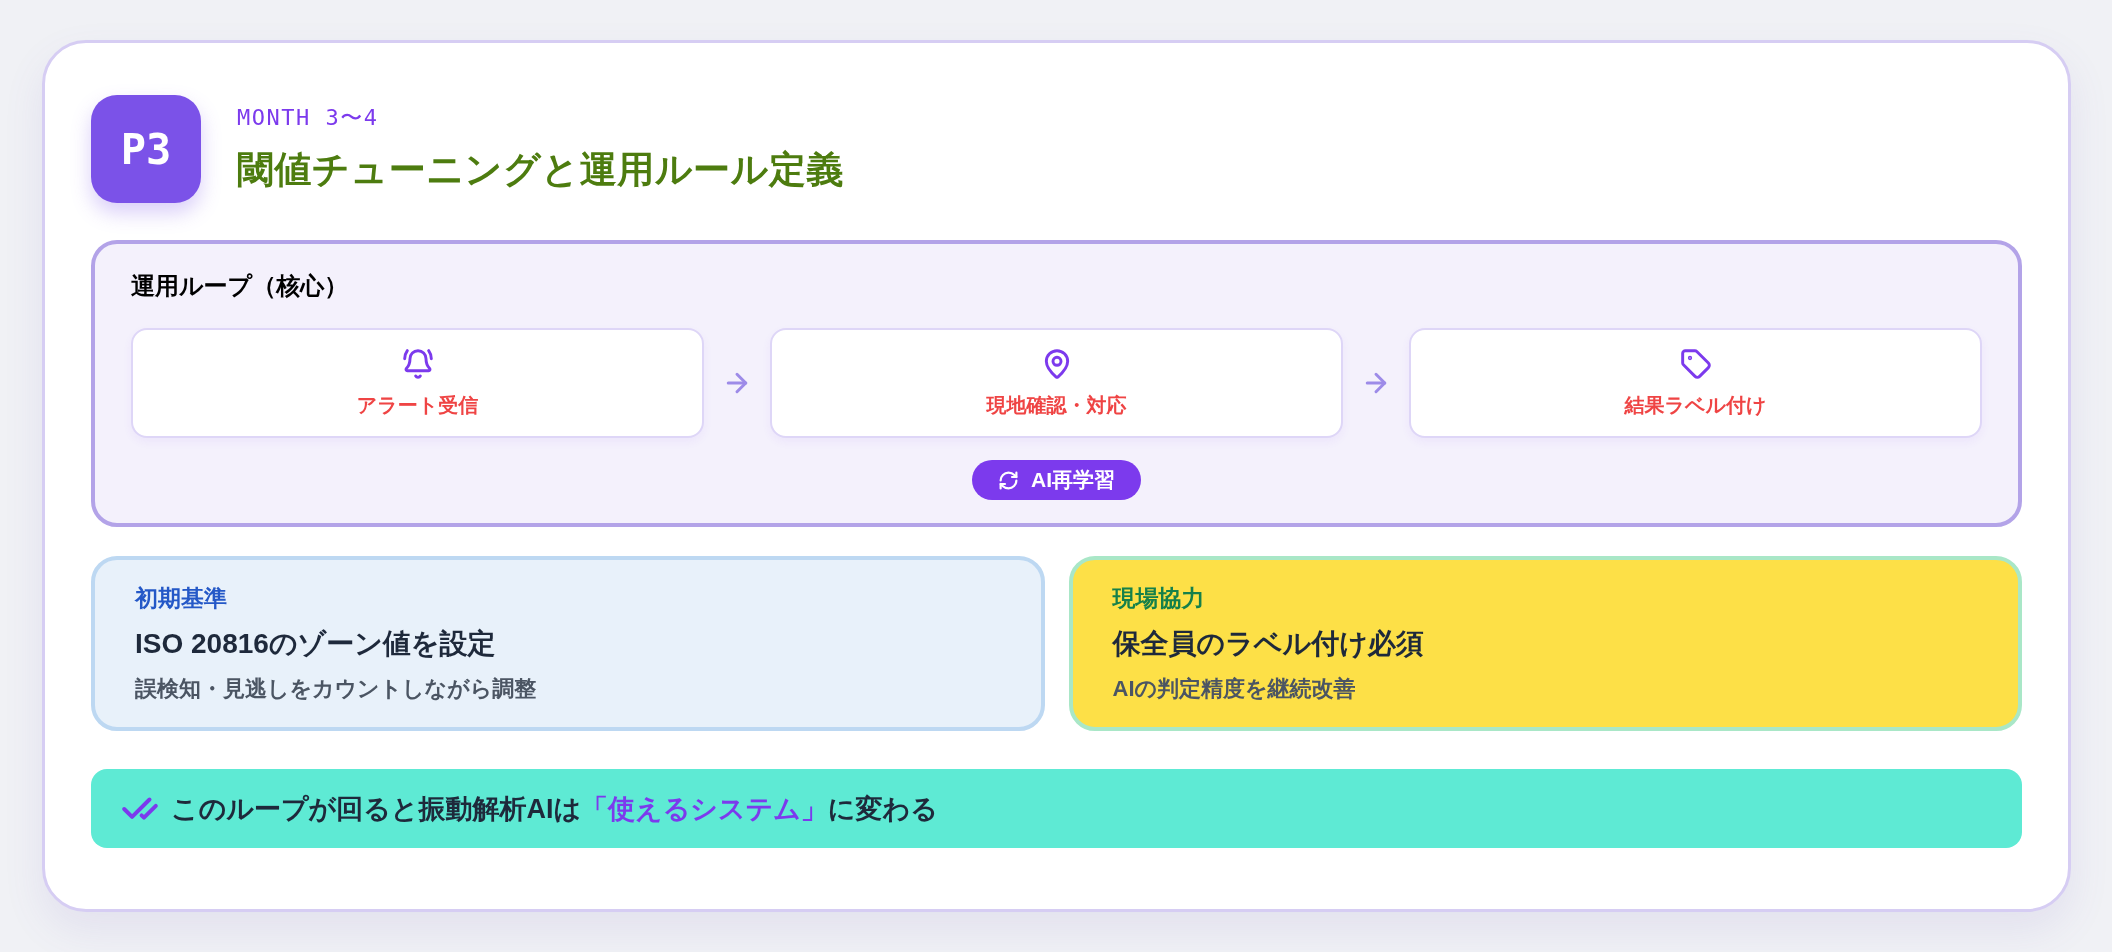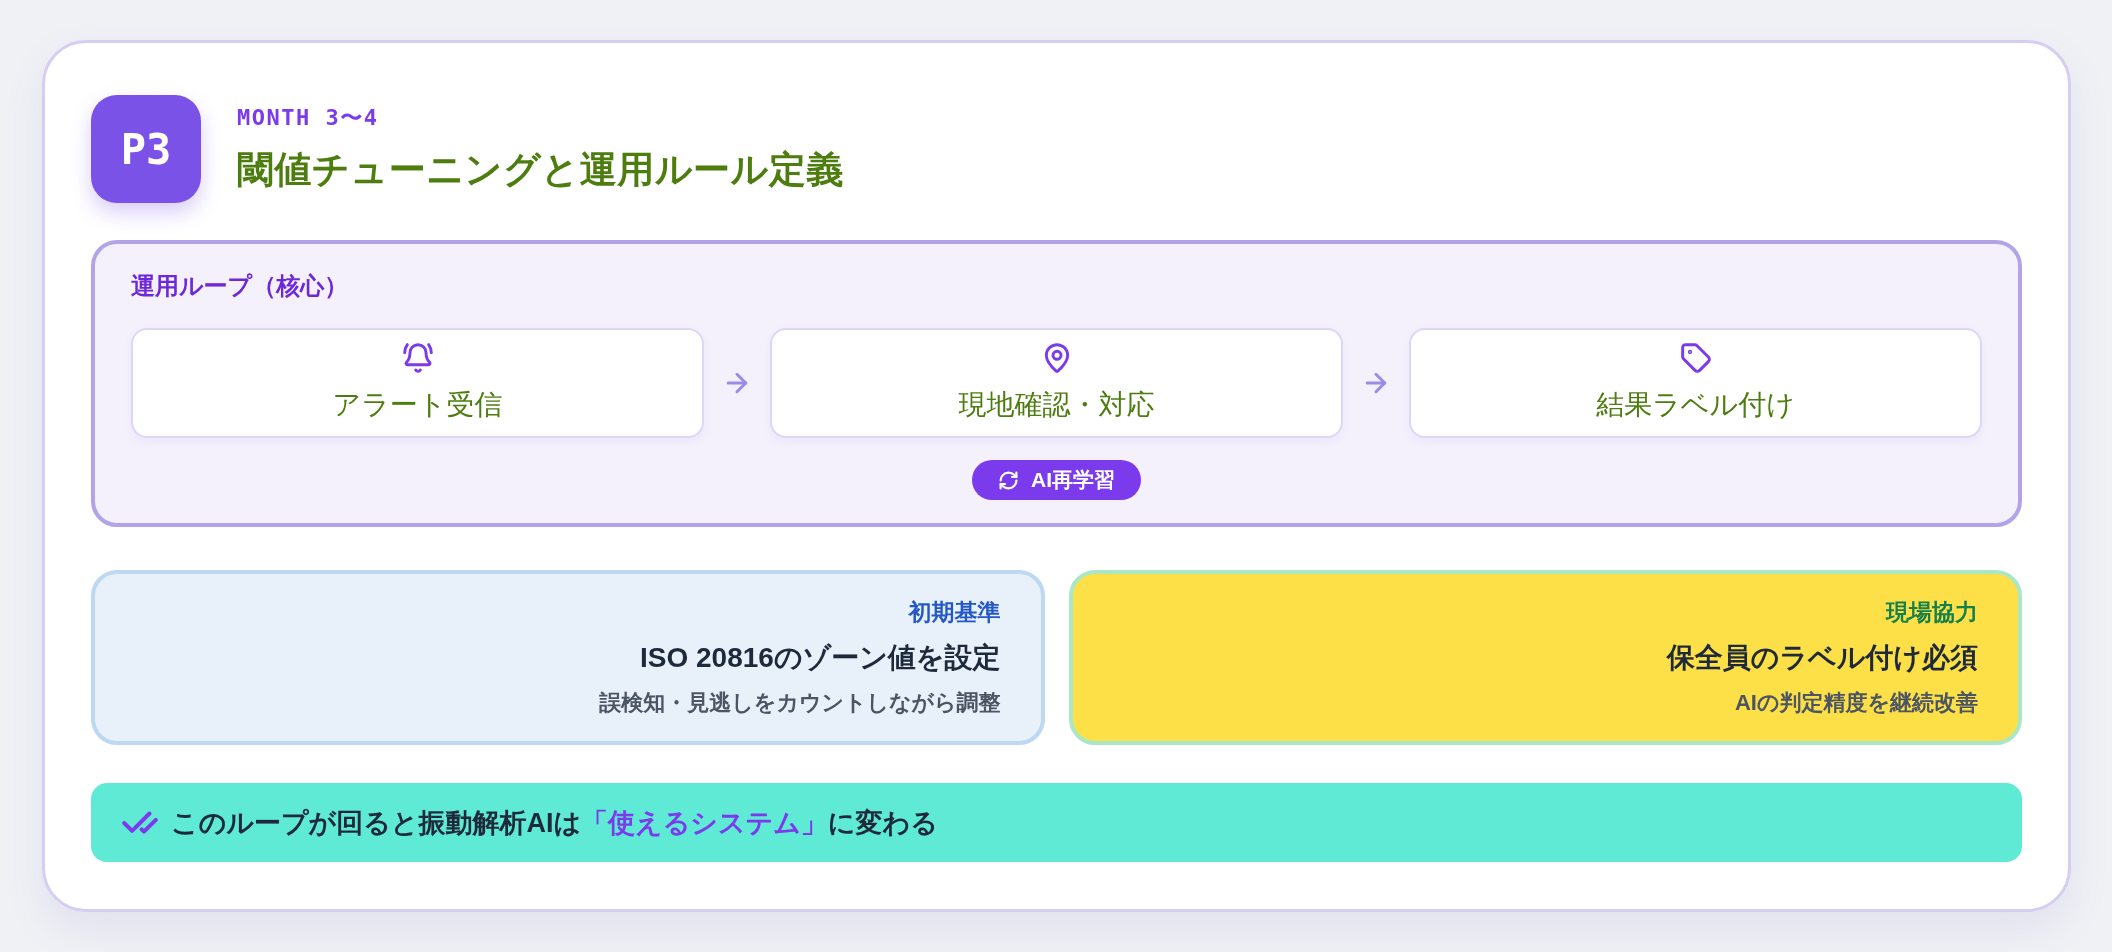--- a/index.html
+++ b/index.html
@@ -25,63 +25,63 @@
     background: #7B52E8;
     border-radius: 26px;
     display: flex; align-items: center; justify-content: center;
     color: #FFFFFF; font-size: 42px; font-weight: bold;
     font-family: "DejaVu Sans Mono", monospace;
     box-shadow: 0 10px 20px rgba(123, 82, 232, 0.28);
   }
   .header-text { display: flex; flex-direction: column; gap: 12px; }
   .eyebrow {
     font-family: "DejaVu Sans Mono", monospace;
-    font-size: 22px; font-weight: bold; letter-spacing: 1.5px;
+    font-size: 22px; font-weight: normal; letter-spacing: 1.5px;
     color: #7C3AED;
   }
   .page-title { font-size: 37px; font-weight: bold; color: #4d7c0f; letter-spacing: 0.5px; }
   
   .loop-box {
     margin-top: 37px;
     height: 287px;
     background: #F4F1FC;
     border: 4px solid #B3A3E8;
     border-radius: 26px;
     padding: 26px 36px 0 36px;
   }
-  .loop-heading { font-size: 24px; font-weight: bold; color: #6d28d9; }
+  .loop-heading { font-size: 24px; font-weight: bold; color: #000000; }
   .loop-row { display: flex; align-items: stretch; margin-top: 26px; height: 110px; }
   .step-card {
     flex: 1;
     background: #FFFFFF;
     border: 2px solid #DED6F7;
     border-radius: 16px;
     display: flex; flex-direction: column; align-items: center; justify-content: center;
     gap: 12px;
     box-shadow: 0 4px 10px rgba(124, 58, 237, 0.06);
   }
   .step-icon { width: 32px; height: 32px; color: #7C3AED; display: block; }
-  .step-label { font-size: 28px; font-weight: normal; color: #4d7c0f; }
+  .step-label { font-size: 20px; font-weight: bold; color: #ef4444; }
   .arrow-cell { width: 66px; display: flex; align-items: center; justify-content: center; }
   .arrow-icon { width: 30px; height: 30px; color: #9D8BE8; display: block; }
   .pill-row { display: flex; justify-content: center; margin-top: 22px; }
   .retrain-pill {
     height: 40px;
     background: #7C3AED;
     border: none;
     border-radius: 20px;
     padding: 0 26px;
     display: flex; align-items: center; gap: 12px;
     color: #FFFFFF; font-size: 21px; font-weight: bold;
     font-family: "Liberation Sans", "DejaVu Sans", sans-serif;
     cursor: pointer;
   }
   .retrain-pill svg { width: 21px; height: 21px; display: block; }
   
-  .info-row { display: flex; gap: 24px; margin-top: 43px; height: 175px; text-align: right; }
+  .info-row { display: flex; gap: 24px; margin-top: 29px; height: 175px; }
   .info-card {
     flex: 1;
     border-radius: 26px;
     padding: 28px 40px;
     display: flex; flex-direction: column; justify-content: center; gap: 11px;
   }
   .info-card.blue  { background: #E8F1FA; border: 4px solid #BDD8F2; }
   .info-card.green { background: #fde047; border: 4px solid #A9E7C7; }
   .info-tag { font-size: 23px; font-weight: bold; }
   .info-card.blue  .info-tag { color: #2458C7; }

